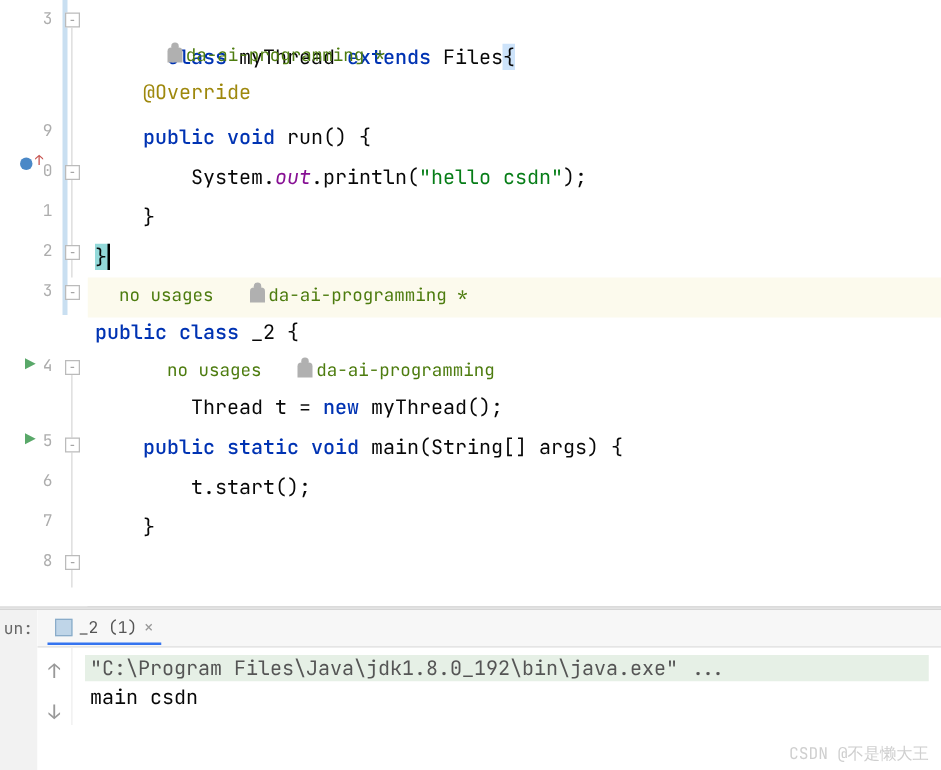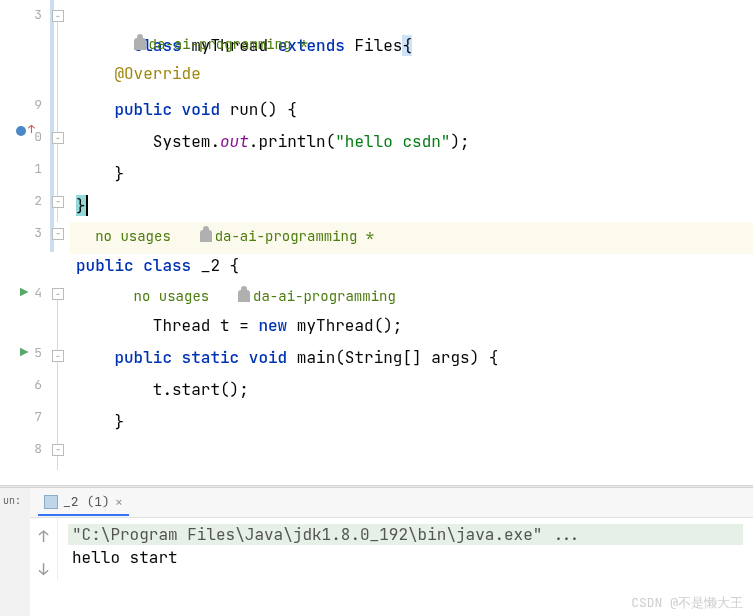--- a/index.html
+++ b/index.html
@@ -114,21 +114,21 @@
     }
     .divider {
       height: 3px; background: #e8e8e8; border-top: 1px solid #d5d5d5; border-bottom: 1px solid #d5d5d5;
     }
     .run-panel {
       display: flex;
       height: 128px;
     }
     .run-label {
       width: 30px;
-      font-size: 10px;
+      font-size: 13px;
       color: #666;
       padding-top: 6px;
       padding-left: 3px;
       background: #f2f2f2;
     }
     .run-right {
       flex: 1;
       background: #fff;
     }
     .tab-bar {
@@ -249,19 +249,19 @@
         <span class="close-x">×</span>
       </div>
     </div>
     <div class="console-body">
       <div class="console-toolbar">
         <span class="tb-arrow">↑</span>
         <span class="tb-arrow">↓</span>
       </div>
       <div class="console-out">
         <div class="cmd-line">"C:\Program Files\Java\jdk1.8.0_192\bin\java.exe" ...</div>
-        <div class="out-line">hello start</div>
+        <div class="out-line">main csdn</div>
       </div>
     </div>
   </div>
 </div>
 
 <div class="watermark">CSDN @不是懒大王</div>
 
 </body></html>

